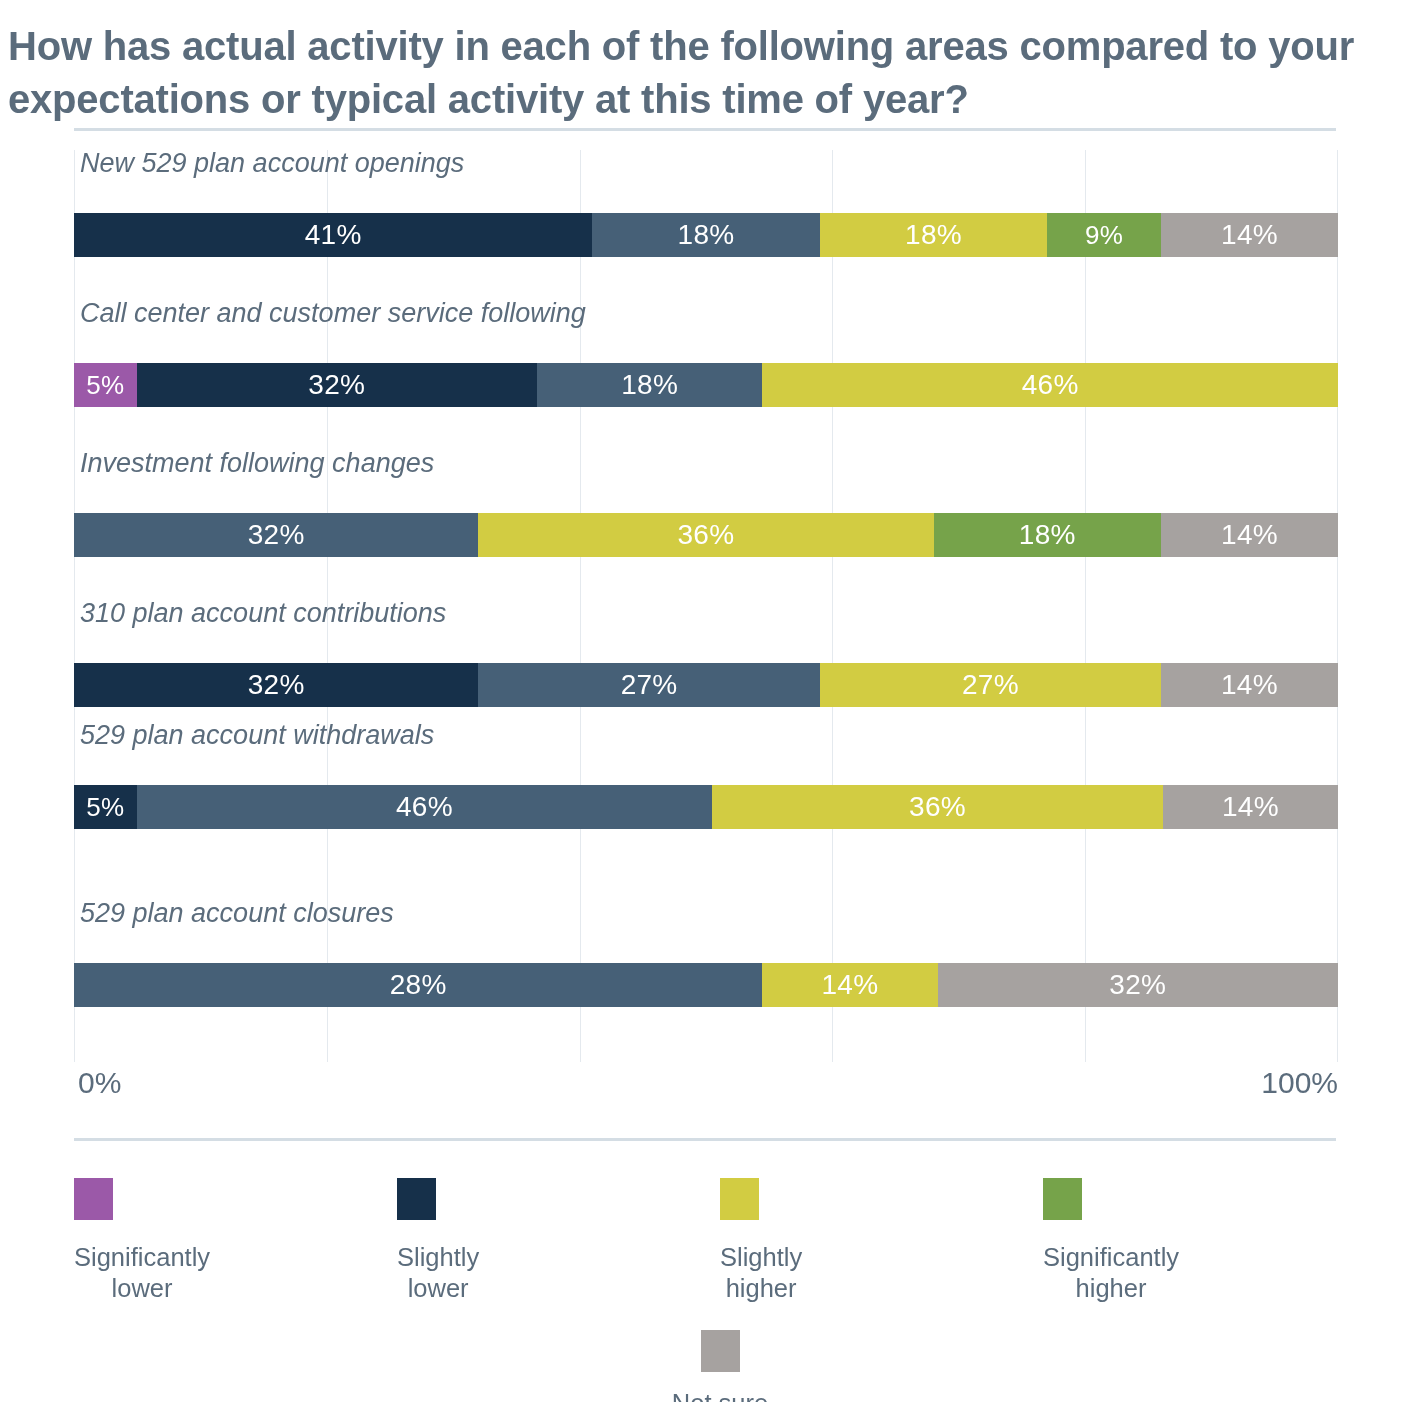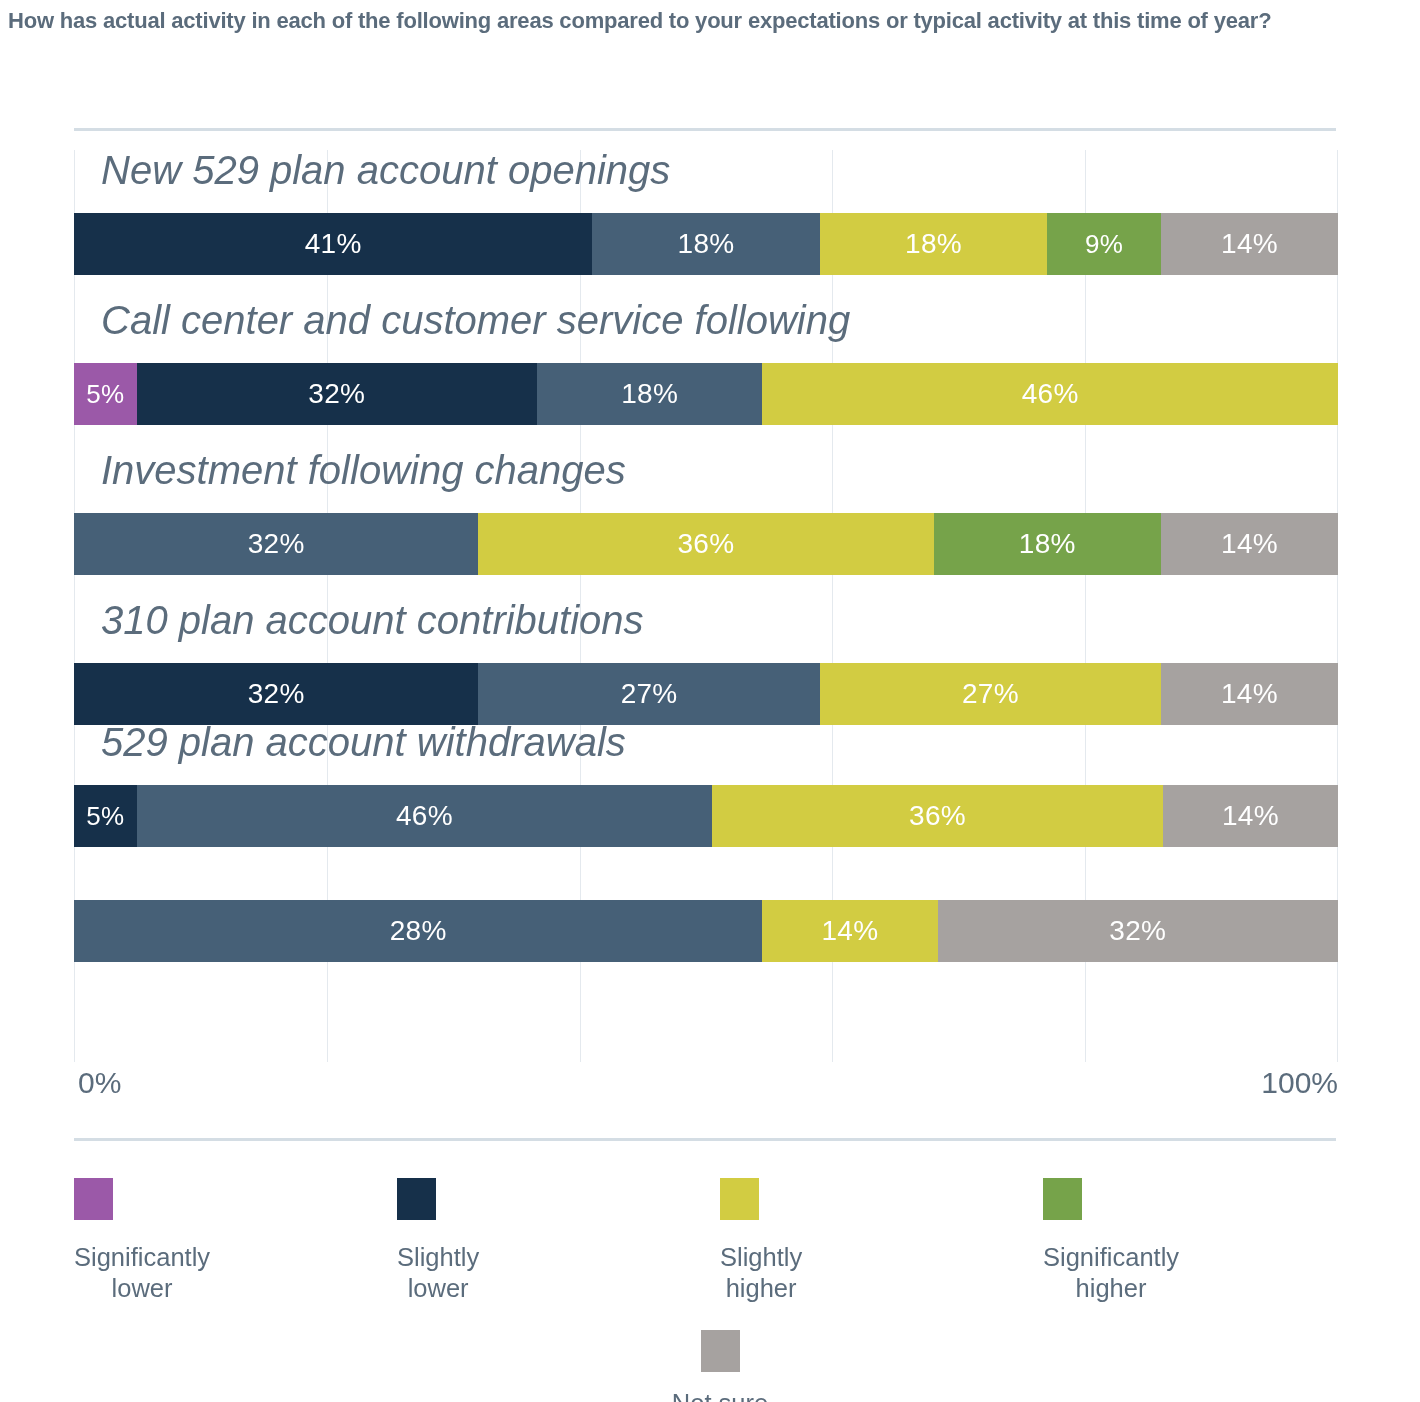--- a/index.html
+++ b/index.html
@@ -19,23 +19,23 @@
     position: relative;
     width: 1420px;
     height: 1402px;
     box-sizing: border-box;
   }
 
   
   .title {
     position: absolute;
     left: 8px;
-    top: 6px;
+    top: 20px;
     width: 1404px;
-    font-size: 22px;
+    font-size: 40px;
     line-height: 1.32;
     font-weight: bold;
     color: #5b6c7c;
     letter-spacing: -0.2px;
   }
 
   
   .rule {
     position: absolute;
     left: 74px;
@@ -76,32 +76,32 @@
     height: 100%;
   }
 
   .row {
     position: absolute;
     left: 0;
     width: 100%;
   }
   .row-label {
     font-style: italic;
-    font-size: 40px;
+    font-size: 27px;
     color: #5b6c7c;
     line-height: 1;
-    padding-left: 27px;
+    padding-left: 6px;
     padding-bottom: 11px;
     white-space: nowrap;
   }
   .bar {
     position: relative;
     display: flex;
     width: 100%;
-    height: 62px;
+    height: 44px;
     align-items: flex-end;
   }
   .seg {
     position: relative;
     display: flex;
     align-items: center;
     justify-content: center;
     height: 100%;
     box-sizing: border-box;
     overflow: hidden;
@@ -281,20 +281,21 @@
             </div>
             <div class="seg" style="width: 36%; background: rgb(210, 204, 66);">
               <span class="seg-label">36%</span>
             </div>
             <div class="seg" style="width: 14%; background: rgb(166, 162, 160);">
               <span class="seg-label">14%</span>
             </div>
           </div>
         </div>
         <div class="row" style="top: 750px;">
+          <div class="row-label" style="height: 52px;">529 plan account closures</div>
           <div class="bar">
             <div class="seg" style="width: 55%; background: rgb(70, 96, 119);">
               <span class="seg-label">28%</span>
             </div>
             <div class="seg" style="width: 14%; background: rgb(210, 204, 66);">
               <span class="seg-label">14%</span>
             </div>
             <div class="seg" style="width: 32%; background: rgb(166, 162, 160);">
               <span class="seg-label">32%</span>
             </div>

